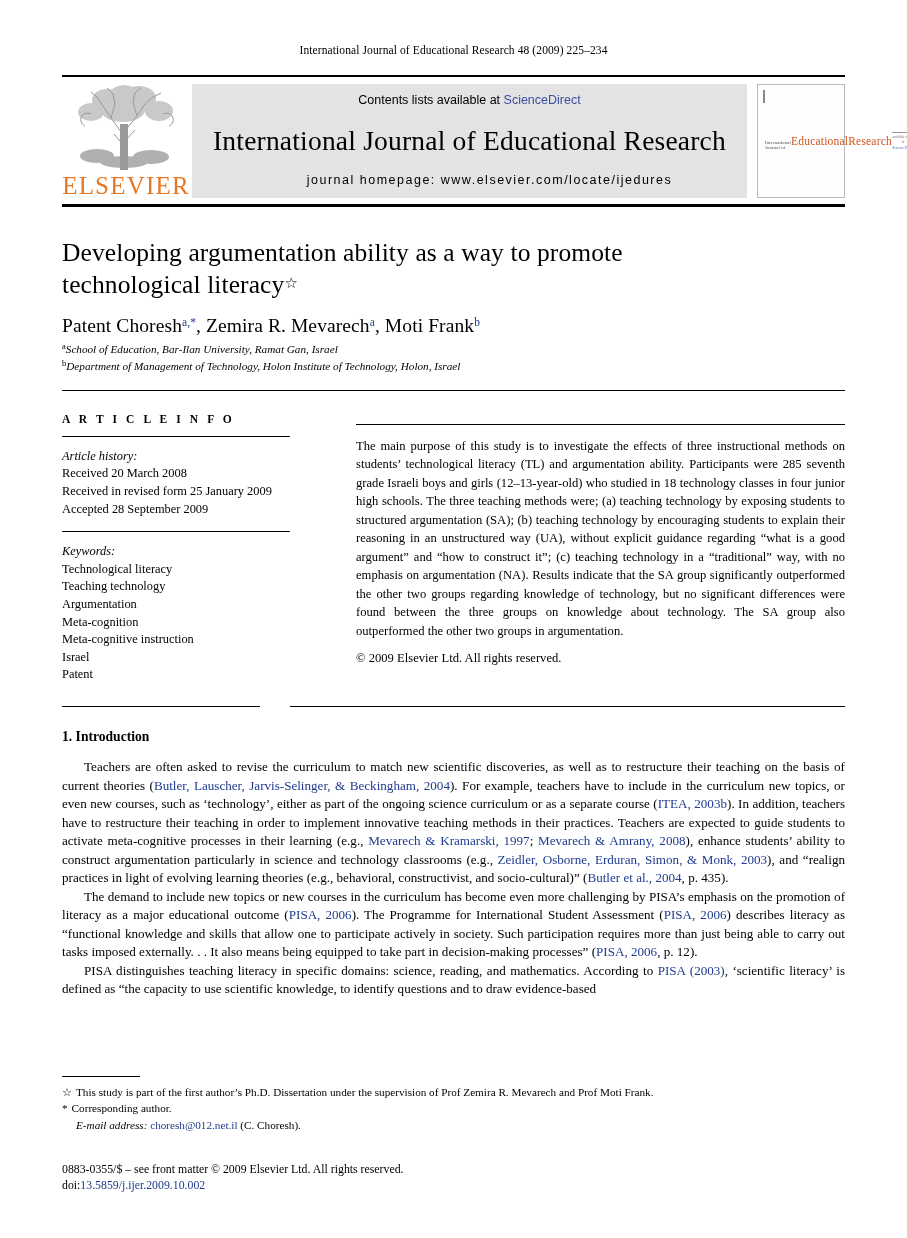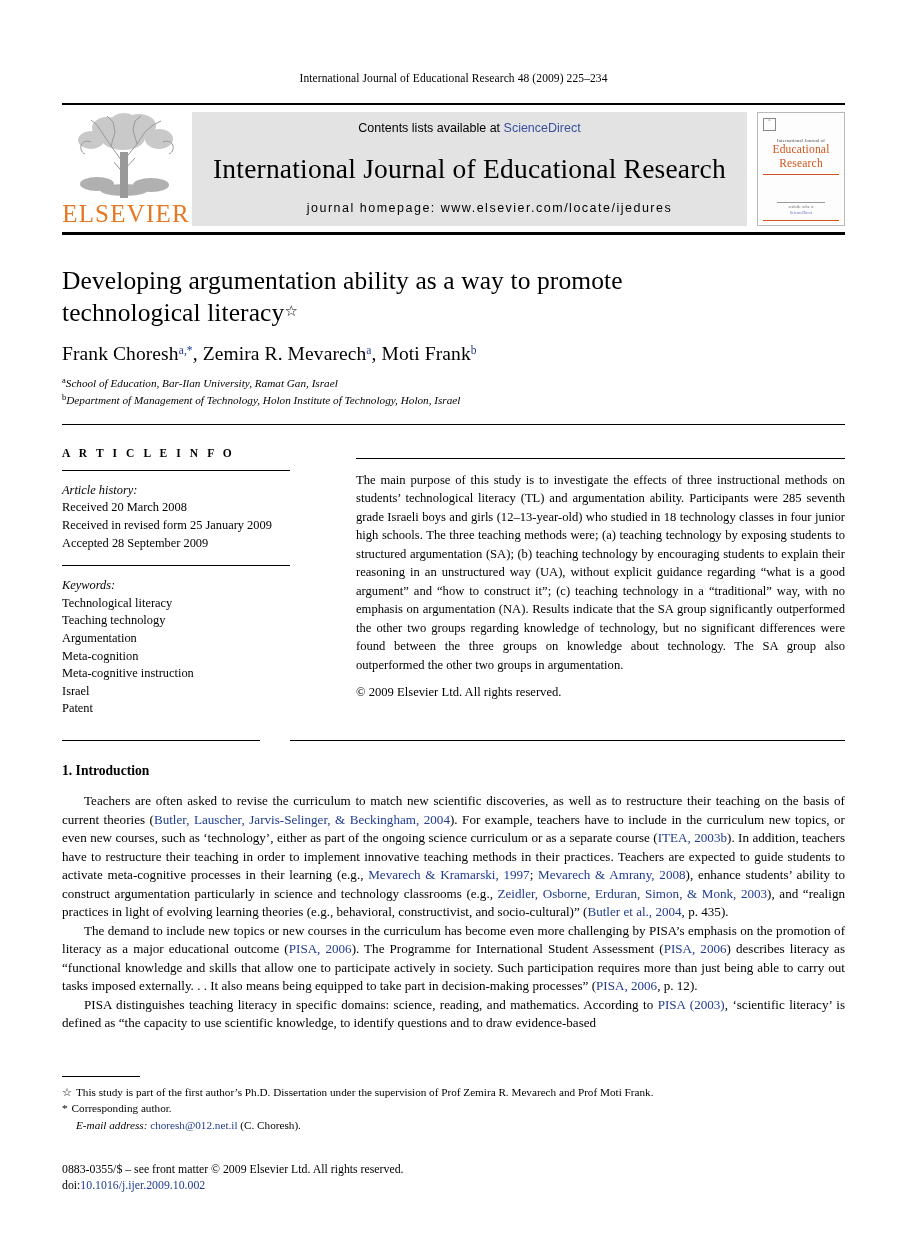--- a/index.html
+++ b/index.html
@@ -20,21 +20,21 @@
     width: 907px;
     height: 1238px;
     box-sizing: border-box;
     padding: 0 62px;
   }
 
   
   .running-head {
     text-align: center;
     font-size: 11.5px;
-    padding-top: 72px;
+    padding-top: 44px;
     letter-spacing: 0.1px;
   }
 
   
   .masthead {
     margin-top: 19px;
     border-top: 2.5px solid #000;
     padding-top: 7px;
     display: flex;
     align-items: stretch;
@@ -88,21 +88,21 @@
   }
   .cover {
     flex: 0 0 88px;
     width: 88px;
     margin-left: 10px;
     border: 1px solid #b9b9b9;
     background: #fdfdfd;
     box-sizing: border-box;
     padding: 5px 5px 4px;
     display: flex;
-    flex-direction: column;
+    flex-direction: row;
     align-items: center;
   }
   .cover-els {
     width: 11px; height: 11px;
     border: 1px solid #888;
     align-self: flex-start;
     font-size: 3px;
     color: #555;
     line-height: 1.1;
     text-align: center;
@@ -161,21 +161,21 @@
   .authors {
     font-size: 19.5px;
     margin-top: 14px;
     letter-spacing: 0.1px;
   }
   .sup { font-size: 11.5px; vertical-align: 6px; color: #1f3b8f; }
   .affil {
     font-style: italic;
     font-size: 11.2px;
     line-height: 1.45;
-    margin-top: 9px;
+    margin-top: 3px;
   }
   .affil div { white-space: nowrap; }
   .affil .sup { color: #000; font-style: normal; font-size: 8.5px; vertical-align: 4px; }
 
   .rule-mid {
     border-bottom: 1px solid #000;
     margin-top: 15px;
   }
 
   
@@ -332,21 +332,21 @@
 
   <div class="rule-thick-bottom"></div>
 
   <div class="title-block">
     <h1 class="art-title">
       <span>Developing argumentation ability as a way to promote</span><br>
       <span>technological literacy</span><span class="star">☆</span>
     </h1>
 
     <div class="authors">
-      <span>Frank Choresh</span><span class="sup">a,*</span>,
+      <span>Patent Choresh</span><span class="sup">a,*</span>,
       <span>Zemira R. Mevarech</span><span class="sup">a</span>,
       <span>Moti Frank</span><span class="sup">b</span>
     </div>
 
     <div class="affil">
       <div><span class="sup">a</span><span>School of Education, Bar-Ilan University, Ramat Gan, Israel</span></div>
       <div><span class="sup">b</span><span>Department of Management of Technology, Holon Institute of Technology, Holon, Israel</span></div>
     </div>
   </div>
 
@@ -412,17 +412,17 @@
       <span class="mark">*</span><span>Corresponding author.</span>
     </div>
     <div class="fn fn-indent">
       <span class="fn-email-lbl">E-mail address:</span>
       <span class="fn-link">choresh@012.net.il</span>
       <span>(C. Choresh).</span>
     </div>
 
     <div class="imprint">
       <div>0883-0355/$ – see front matter © 2009 Elsevier Ltd. All rights reserved.</div>
-      <div><span>doi:</span><span class="doi-link">10.1016/j.ijer.2009.10.002</span></div>
+      <div><span>doi:</span><span class="doi-link">13.5859/j.ijer.2009.10.002</span></div>
     </div>
   </div>
 
 </div>
 
 </body></html>

